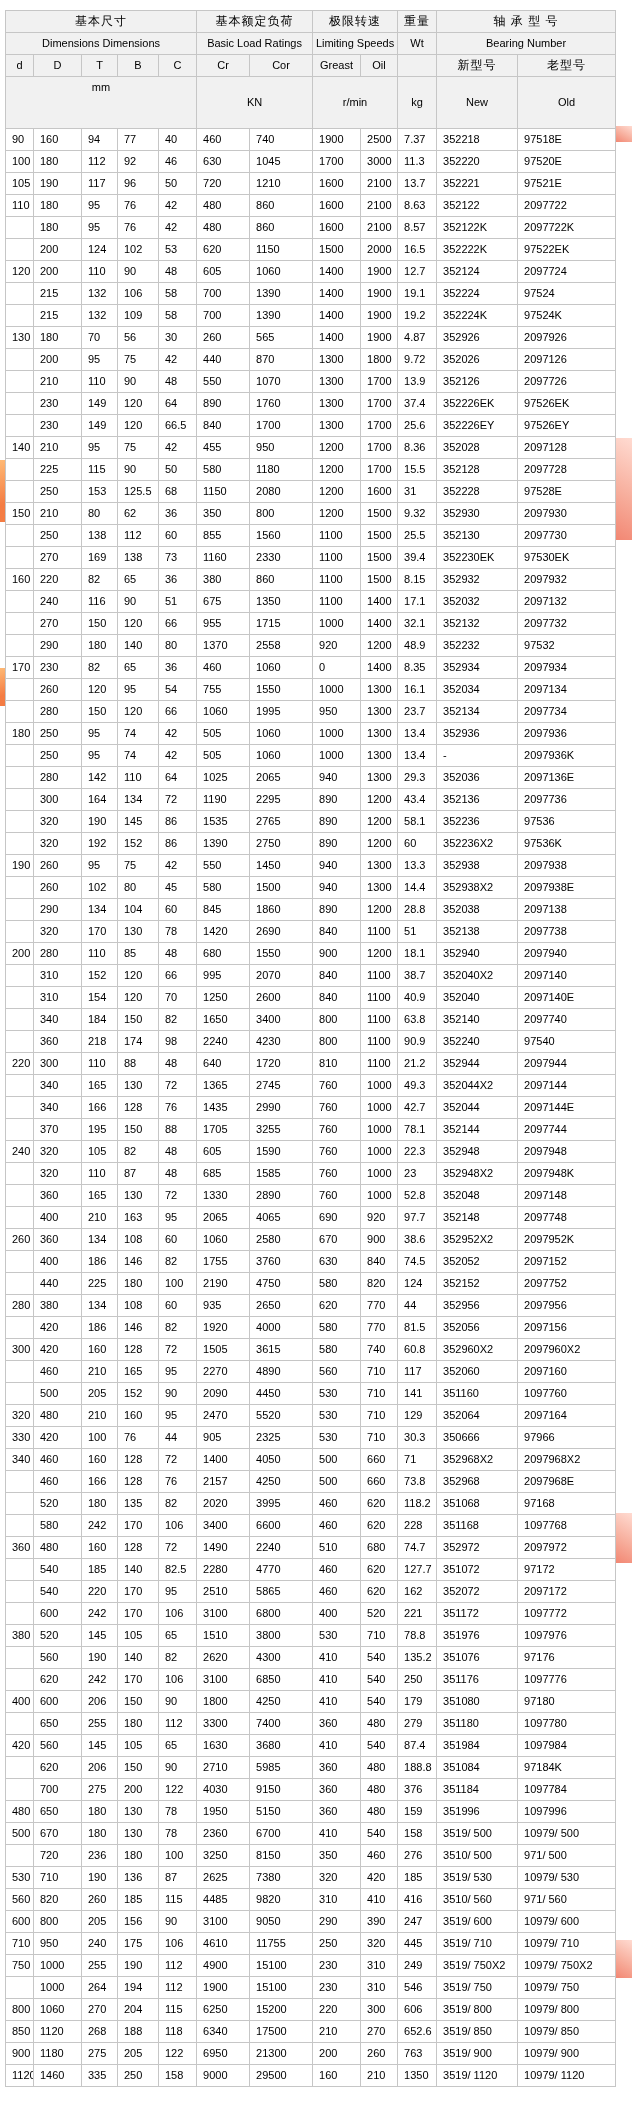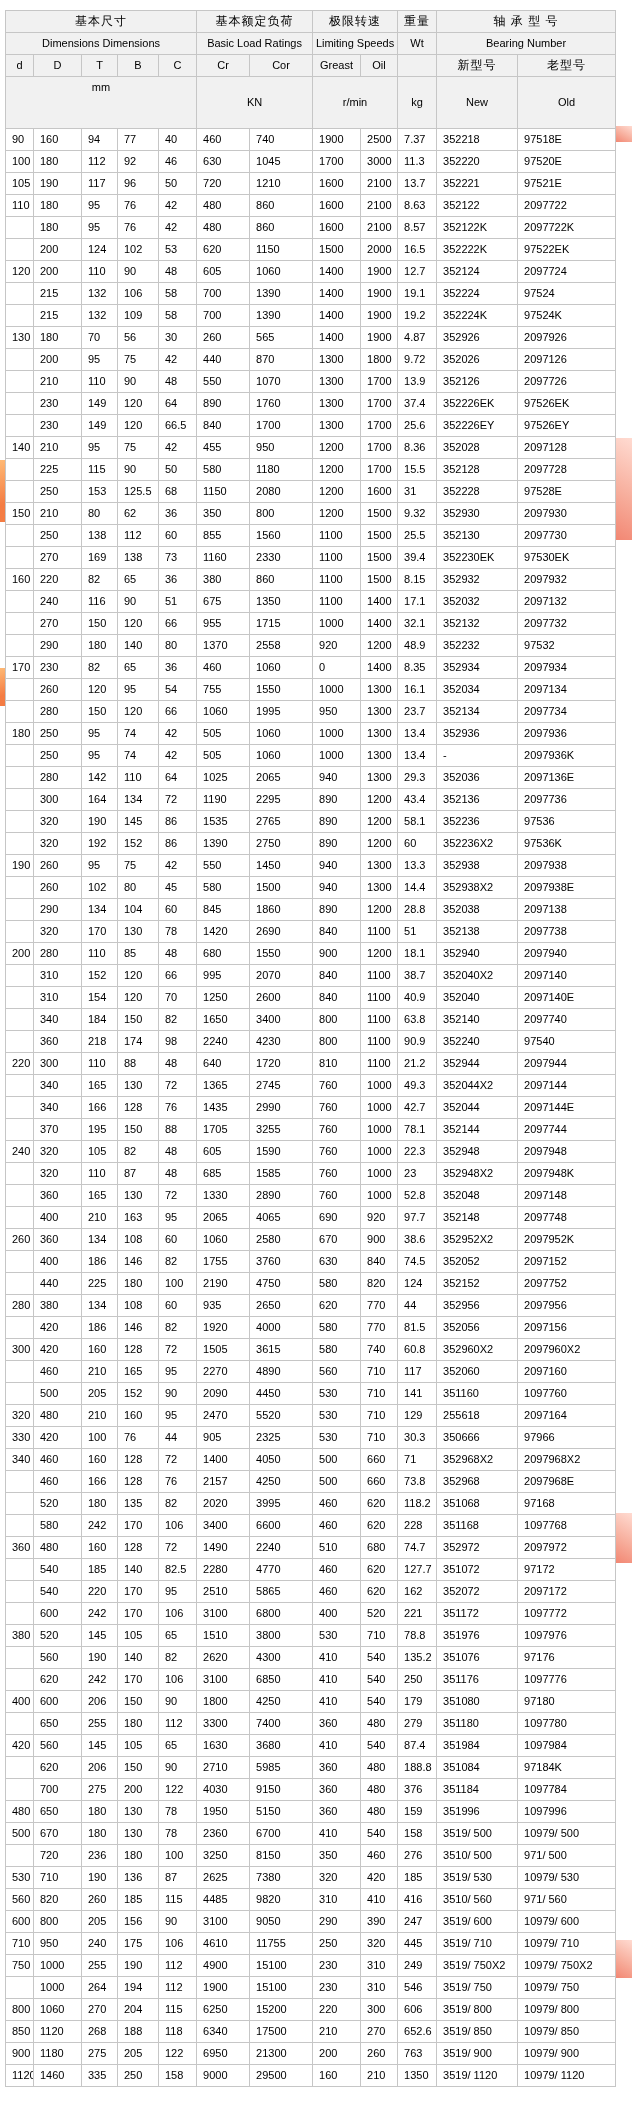--- a/index.html
+++ b/index.html
@@ -911,21 +911,21 @@
         <td>320</td>
         <td>480</td>
         <td>210</td>
         <td>160</td>
         <td>95</td>
         <td>2470</td>
         <td>5520</td>
         <td>530</td>
         <td>710</td>
         <td>129</td>
-        <td>255618</td>
+        <td>352064</td>
         <td>2097164</td>
       </tr>
       <tr>
         <td>330</td>
         <td>420</td>
         <td>100</td>
         <td>76</td>
         <td>44</td>
         <td>905</td>
         <td>2325</td>

